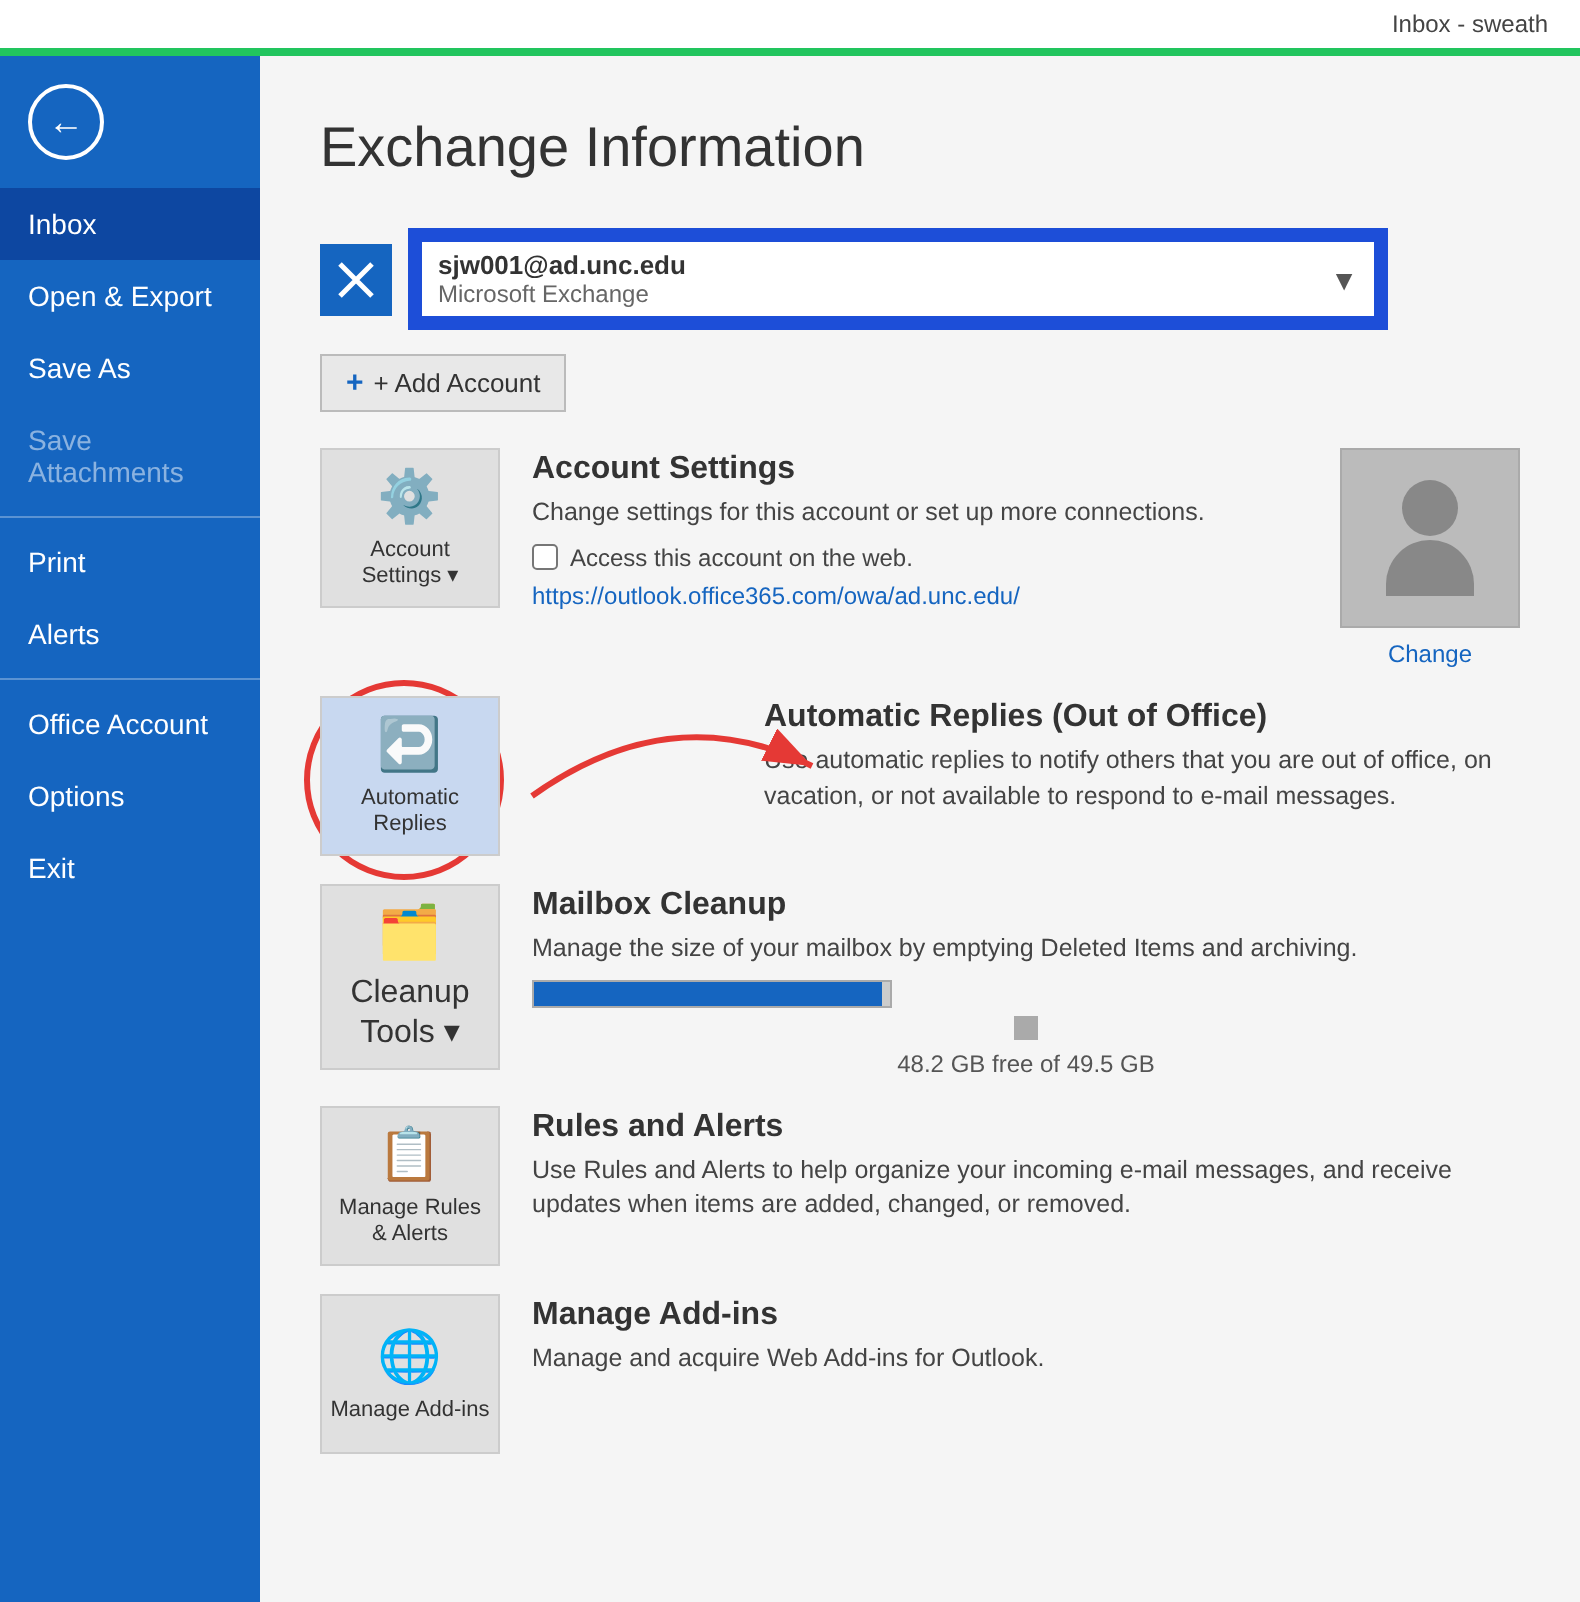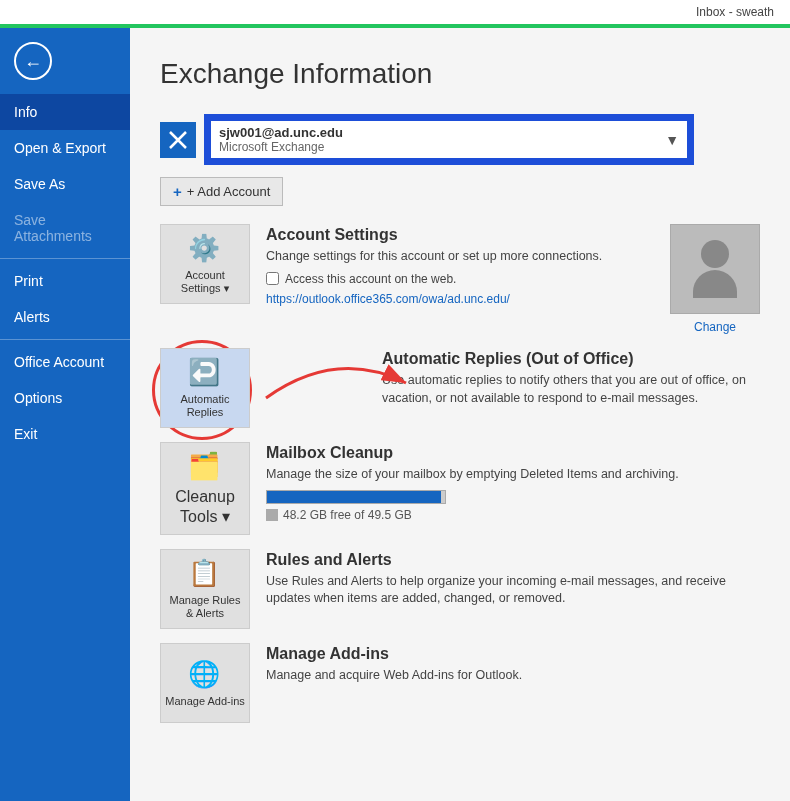--- a/index.html
+++ b/index.html
@@ -286,20 +286,21 @@
       height: 100%;
       background: #1565c0;
     }
 
     .storage-text {
       font-size: 12px;
       color: #555;
       display: flex;
       align-items: center;
       gap: 5px;
+      flex-direction: column;
     }
 
     .storage-icon {
       width: 12px;
       height: 12px;
       background: #aaa;
     }
 
     .section-row {
       display: flex;
@@ -319,21 +320,21 @@
 <div class="app-layout">
 
   <div class="sidebar">
     <div class="back-btn">
       <div class="back-circle">
         <span>←</span>
       </div>
     </div>
 
     <div class="sidebar-item active">
-      <span>Info</span>
+      <span>Inbox</span>
     </div>
     <div class="sidebar-item">
       <span>Open &amp; Export</span>
     </div>
     <div class="sidebar-item">
       <span>Save As</span>
     </div>
     <div class="sidebar-item disabled">
       <span>Save Attachments</span>
     </div>

